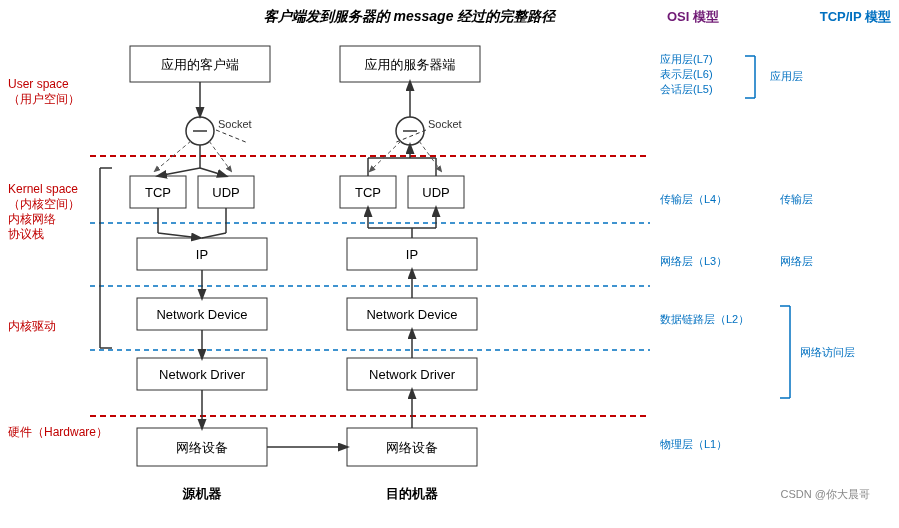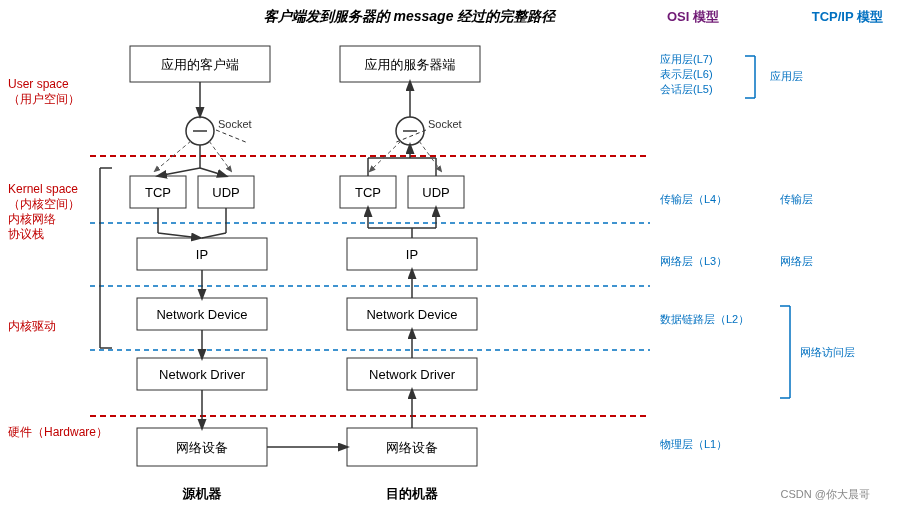--- a/index.html
+++ b/index.html
@@ -48,21 +48,21 @@
   <div class="title">
     <span>客户端发到服务器的</span>
     <span style="font-style:italic; font-family:Arial;"> message </span>
     <span>经过的完整路径</span>
   </div>
 
   <div style="position:absolute; top:8px; right:180px;">
     <span class="osi-header">OSI 模型</span>
   </div>
 
-  <div style="position:absolute; top:8px; right:16px;">
+  <div style="position:absolute; top:8px; right:8px;">
     <span class="tcpip-header">TCP/IP 模型</span>
   </div>
 
   <svg style="position:absolute; top:28px; left:0; width:899px; height:490px;">
 
     <line x1="90" y1="128" x2="650" y2="128" stroke="#c00000" stroke-width="2" stroke-dasharray="6,4"></line>
 
     <line x1="90" y1="195" x2="650" y2="195" stroke="#0070c0" stroke-width="1.5" stroke-dasharray="5,4"></line>
 
     <line x1="90" y1="258" x2="650" y2="258" stroke="#0070c0" stroke-width="1.5" stroke-dasharray="5,4"></line>

